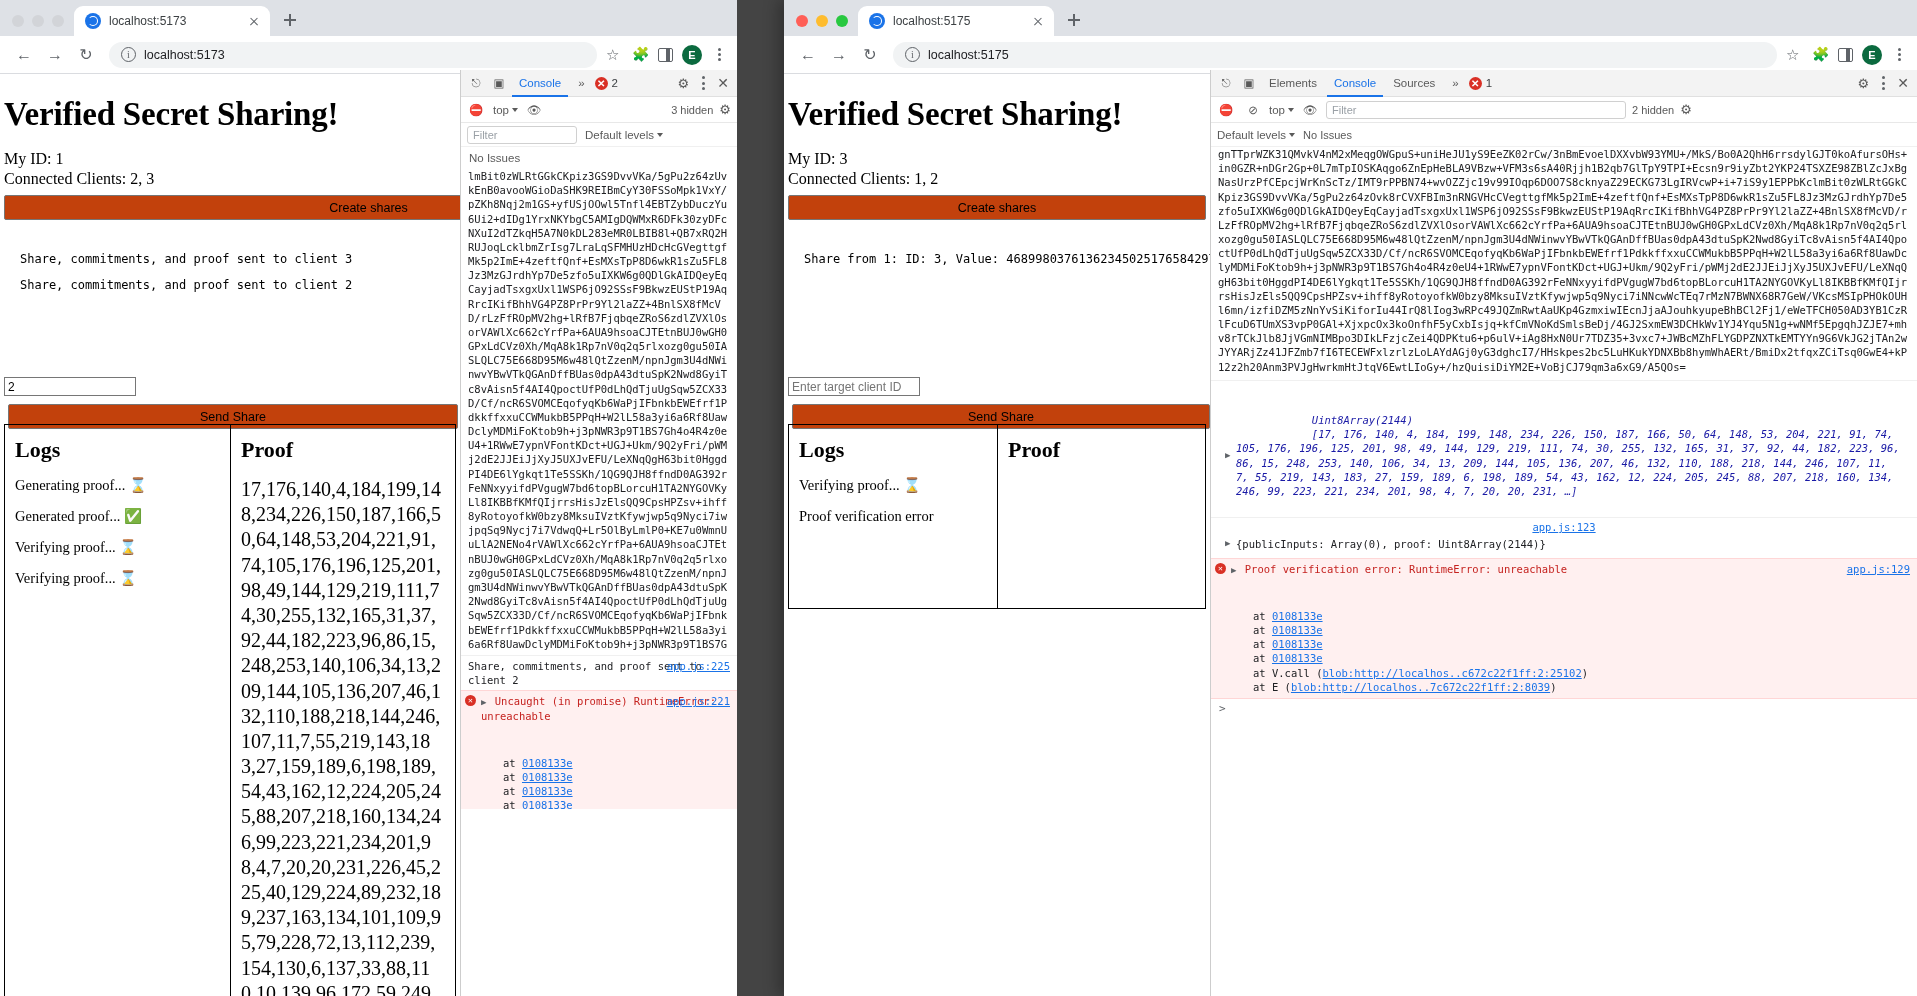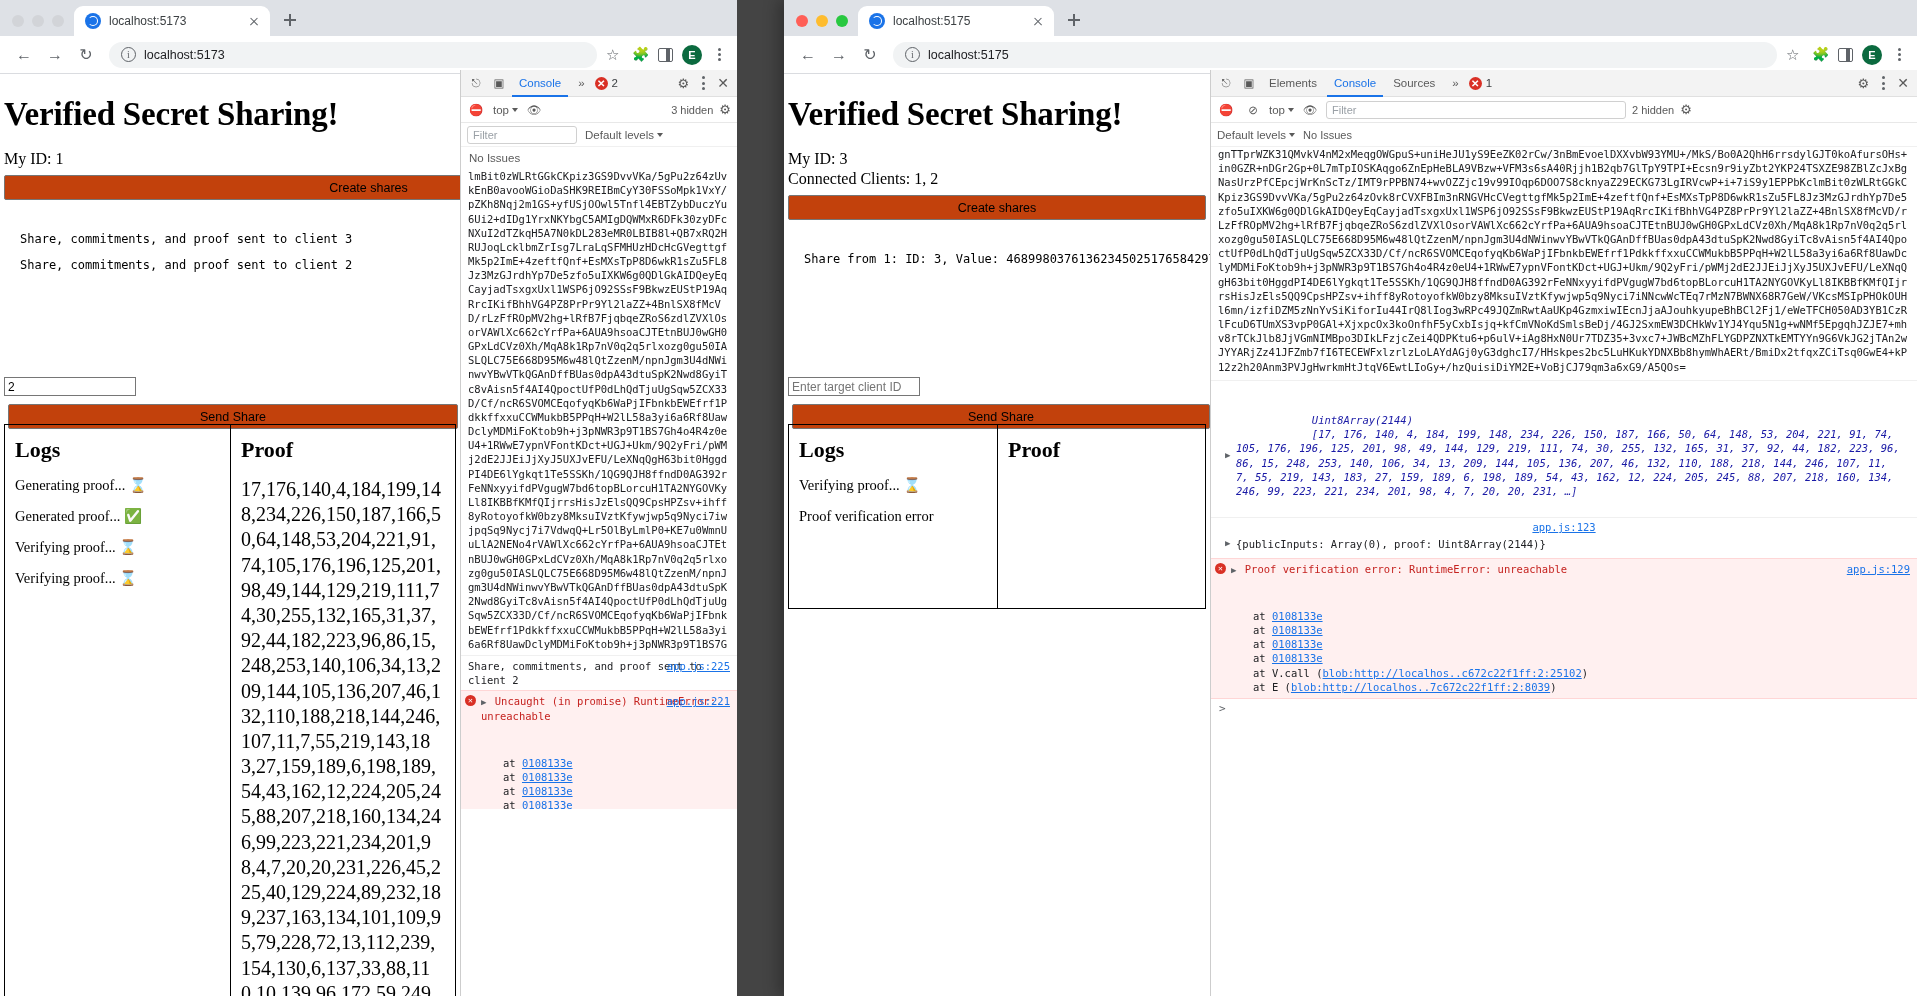--- a/index.html
+++ b/index.html
@@ -173,20 +173,21 @@
             <i></i>
             <i></i>
             <i></i>
           </span>
       </div>
     </div>
 
     <div class="page" style="height:922px;">
       <h1 class="app-title">Verified Secret Sharing!</h1>
       <div class="idline">My ID: 1</div>
+      <div class="idline" style="padding-top:0">Connected Clients: 2, 3</div>
       <button class="btn-wide">Create shares</button>
 
       <div class="mono-wrap">
         <div class="mono-line">Share, commitments, and proof sent to client 3</div>
         <div class="mono-line">Share, commitments, and proof sent to client 2</div>
       </div>
 
       <input class="share-input" style="left: 4px; top: 303px;" value="2">
       <button class="btn-wide" style="position:absolute; left:4px; top:324px; width:450px;">Send Share</button>
 

